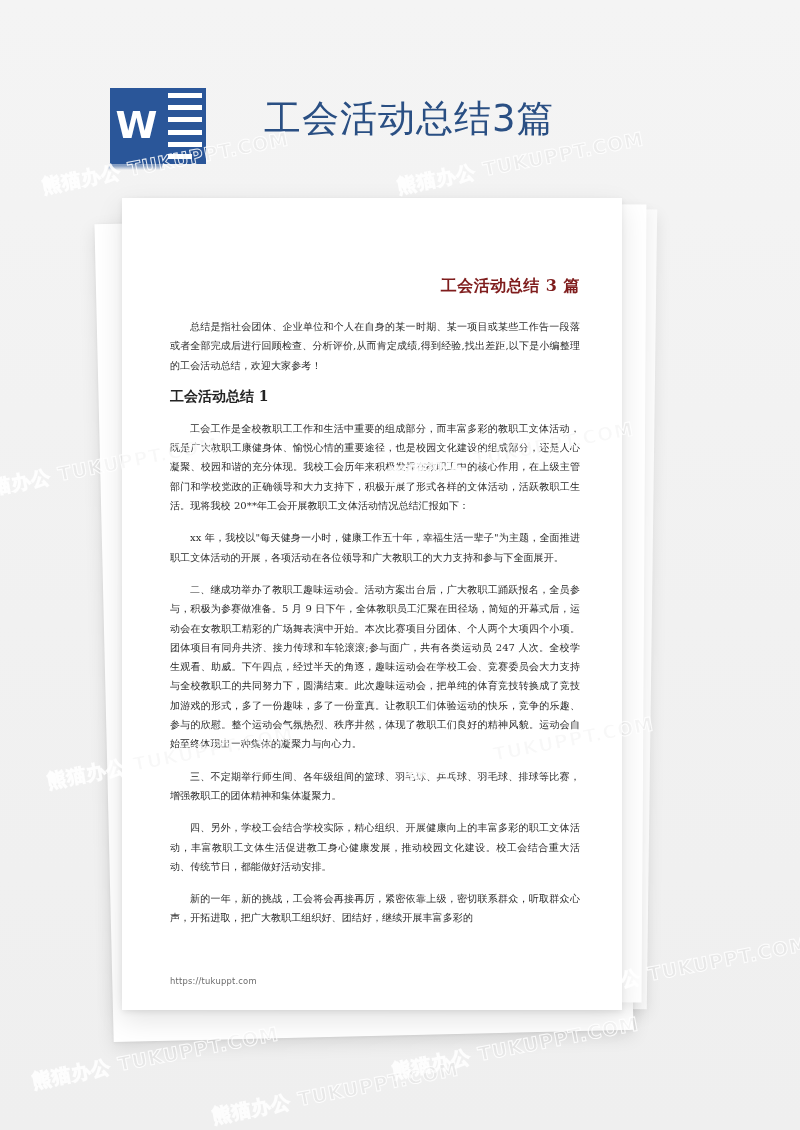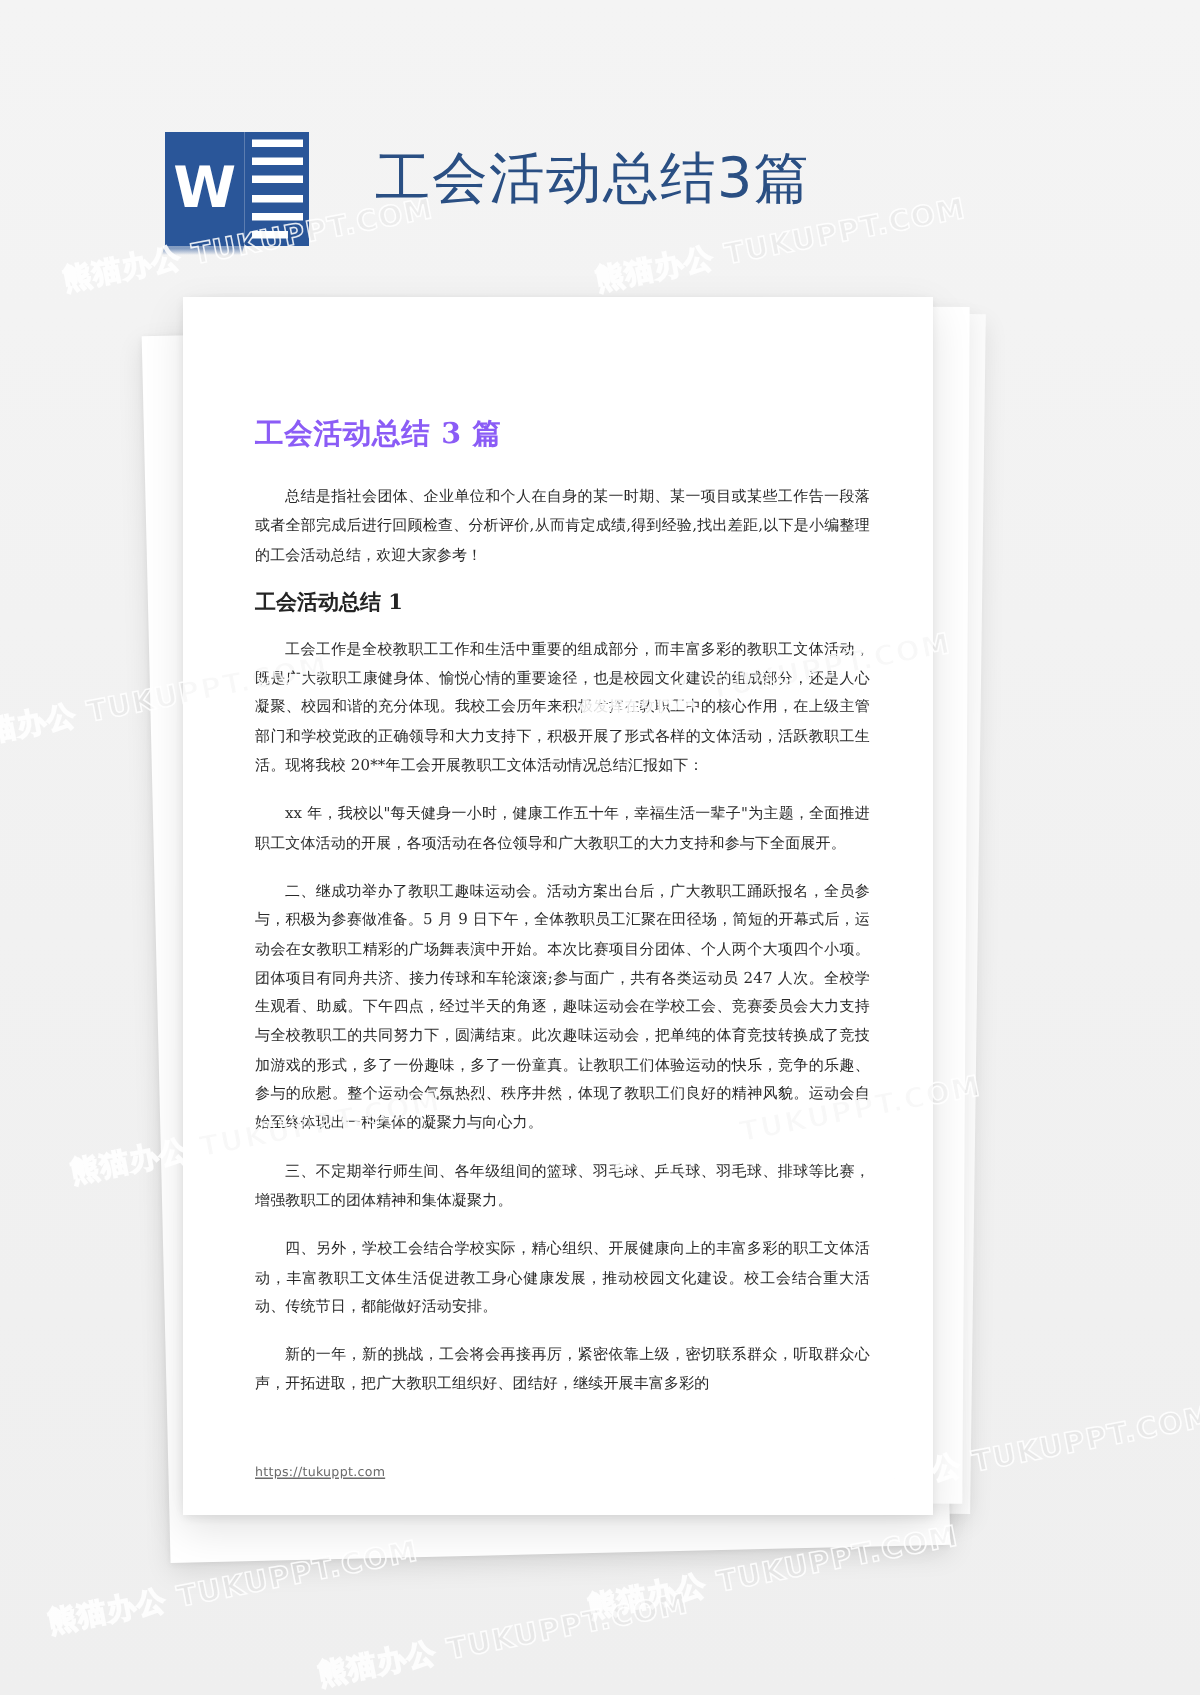--- a/index.html
+++ b/index.html
@@ -80,21 +80,21 @@
     width: 43px; height: 76px;
     background: #2a5699;
     padding: 5px 4px 5px 5px;
     display: flex; flex-direction: column; justify-content: space-between;
   }
   .logo-line { height: 5px; background: #ffffff; width: 100%; }
   .logo-line.short { width: 72%; }
 
   .doc-title {
     position: absolute;
-    left: 250px; top: 95px;
+    left: 264px; top: 95px;
     font-family: "DejaVu Sans", sans-serif;
     font-size: 37px;
     font-weight: 400;
     color: #2a4f83;
     letter-spacing: 1px;
     line-height: 48px;
   }
 
   
   .stack { position: absolute; inset: 0; z-index: 5; }
@@ -137,24 +137,25 @@
     z-index: 8;
     overflow: hidden;
   }
   .page-inner {
     padding: 78px 42px 20px 48px;
   }
 
   .sec-title {
     font-family: "DejaVu Serif", serif;
     font-weight: 700;
-    font-size: 19px;
-    color: #8b5cf6;
+    font-size: 16px;
+    color: #7f1d1d;
     margin: 0 0 20px 0;
     letter-spacing: .5px;
+    text-align: right;
   }
   .sec-sub {
     font-family: "DejaVu Serif", serif;
     font-weight: 700;
     font-size: 14px;
     color: #242424;
     margin: 0 0 13px 0;
     text-indent: 0;
   }
   p.body {
@@ -168,21 +169,20 @@
     letter-spacing: .1px;
   }
 
   .footer-url {
     position: absolute;
     left: 48px; bottom: 24px;
     font-family: "DejaVu Sans", sans-serif;
     font-size: 8.4px;
     color: #6a6a6a;
     letter-spacing: .2px;
-    text-decoration: underline;
   }
 </style>
 </head>
 <body>
 
 <div id="stage">
 
   <div class="header">
     <div class="logo">
       <div class="logo-left">

